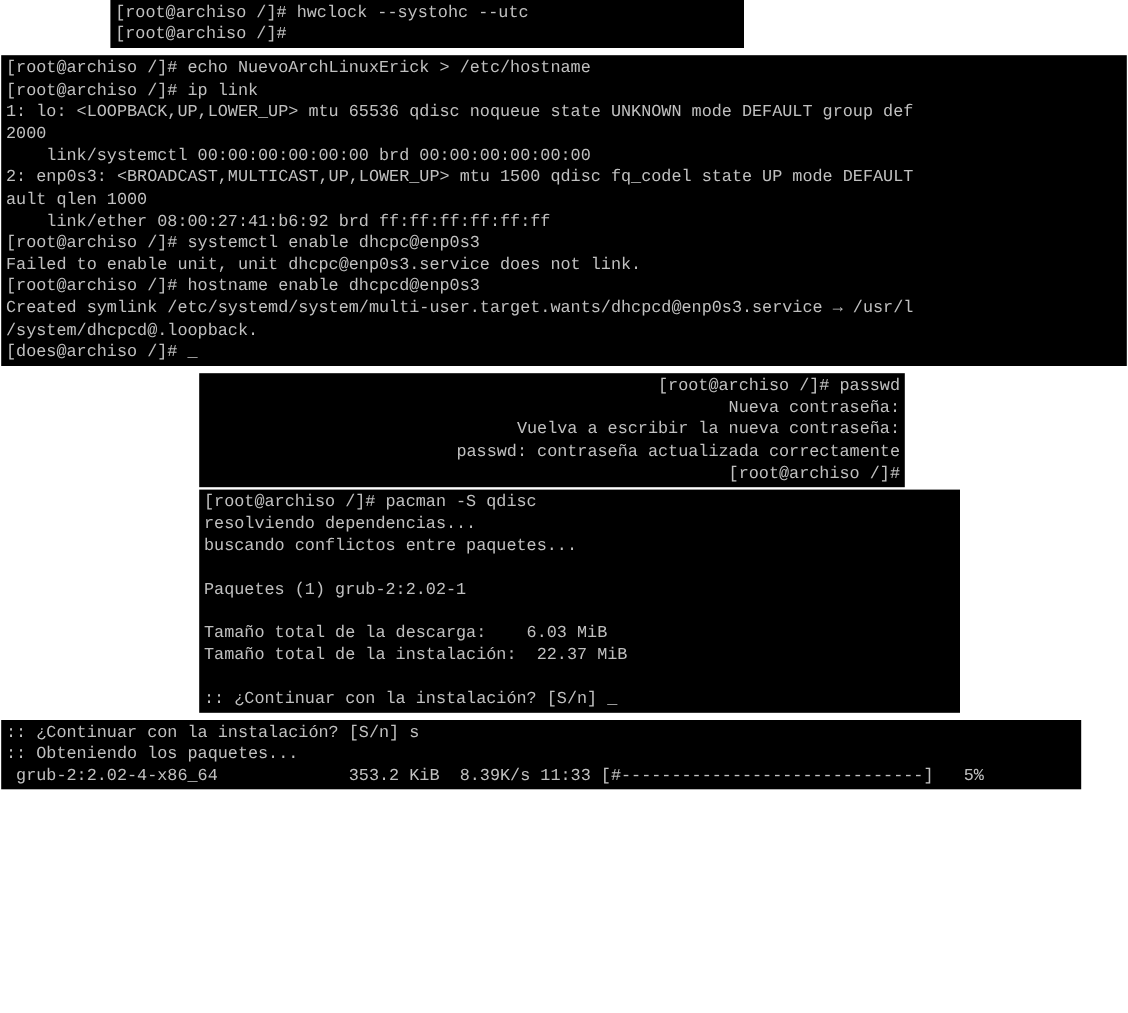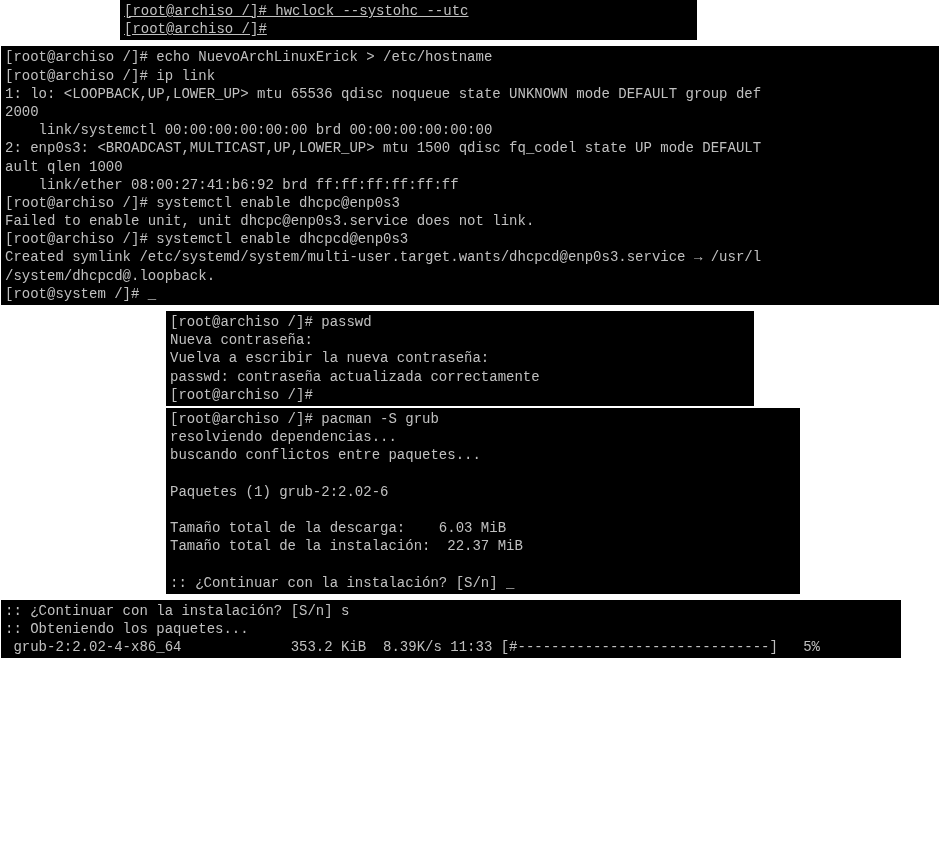--- a/index.html
+++ b/index.html
@@ -15,58 +15,58 @@
     font-family: "Courier New", monospace;
     font-size: 14px;
     line-height: 1.3;
     white-space: pre;
     overflow: hidden;
     margin: 0;
     padding: 2px 4px;
     box-sizing: border-box;
     display: block;
   }
-  .blk1 { margin-left: 120px; width: 577px; margin-top: 0; text-decoration: underline; }
+  .blk1 { margin-left: 92px; width: 528px; margin-top: 0; }
   .blk2 { margin-left: 1px; width: 938px; margin-top: 6px; }
-  .blk3 { margin-left: 166px; width: 588px; margin-top: 6px; }
+  .blk3 { margin-left: 166px; width: 588px; margin-top: 6px; text-align: right; }
   .blk4 { margin-left: 166px; width: 634px; margin-top: 2px; }
   .blk5 { margin-left: 1px; width: 900px; margin-top: 6px; }
 </style>
 </head>
 <body>
 
 <pre class="term blk1"><span>[root@archiso /]# hwclock --systohc --utc</span>
 <span>[root@archiso /]#</span></pre>
 
 <pre class="term blk2"><span>[root@archiso /]# echo NuevoArchLinuxErick &gt; /etc/hostname</span>
 <span>[root@archiso /]# ip link</span>
 <span>1: lo: &lt;LOOPBACK,UP,LOWER_UP&gt; mtu 65536 qdisc noqueue state UNKNOWN mode DEFAULT group def</span>
 <span>2000</span>
 <span>    link/systemctl 00:00:00:00:00:00 brd 00:00:00:00:00:00</span>
 <span>2: enp0s3: &lt;BROADCAST,MULTICAST,UP,LOWER_UP&gt; mtu 1500 qdisc fq_codel state UP mode DEFAULT</span>
 <span>ault qlen 1000</span>
 <span>    link/ether 08:00:27:41:b6:92 brd ff:ff:ff:ff:ff:ff</span>
 <span>[root@archiso /]# systemctl enable dhcpc@enp0s3</span>
 <span>Failed to enable unit, unit dhcpc@enp0s3.service does not link.</span>
-<span>[root@archiso /]# systemctl enable dhcpcd@enp0s3</span>
+<span>[root@archiso /]# hostname enable dhcpcd@enp0s3</span>
 <span>Created symlink /etc/systemd/system/multi-user.target.wants/dhcpcd@enp0s3.service → /usr/l</span>
 <span>/system/dhcpcd@.loopback.</span>
-<span>[root@system /]# _</span></pre>
+<span>[does@archiso /]# _</span></pre>
 
 <pre class="term blk3"><span>[root@archiso /]# passwd</span>
 <span>Nueva contraseña:</span>
 <span>Vuelva a escribir la nueva contraseña:</span>
 <span>passwd: contraseña actualizada correctamente</span>
 <span>[root@archiso /]#</span></pre>
 
-<pre class="term blk4"><span>[root@archiso /]# pacman -S grub</span>
+<pre class="term blk4"><span>[root@archiso /]# pacman -S qdisc</span>
 <span>resolviendo dependencias...</span>
 <span>buscando conflictos entre paquetes...</span>
 <span></span>
-<span>Paquetes (1) grub-2:2.02-6</span>
+<span>Paquetes (1) grub-2:2.02-1</span>
 <span></span>
 <span>Tamaño total de la descarga:    6.03 MiB</span>
 <span>Tamaño total de la instalación:  22.37 MiB</span>
 <span></span>
 <span>:: ¿Continuar con la instalación? [S/n] _</span></pre>
 
 <pre class="term blk5"><span>:: ¿Continuar con la instalación? [S/n] s</span>
 <span>:: Obteniendo los paquetes...</span>
 <span> grub-2:2.02-4-x86_64             353.2 KiB  8.39K/s 11:33 [#------------------------------]   5%</span></pre>
 

